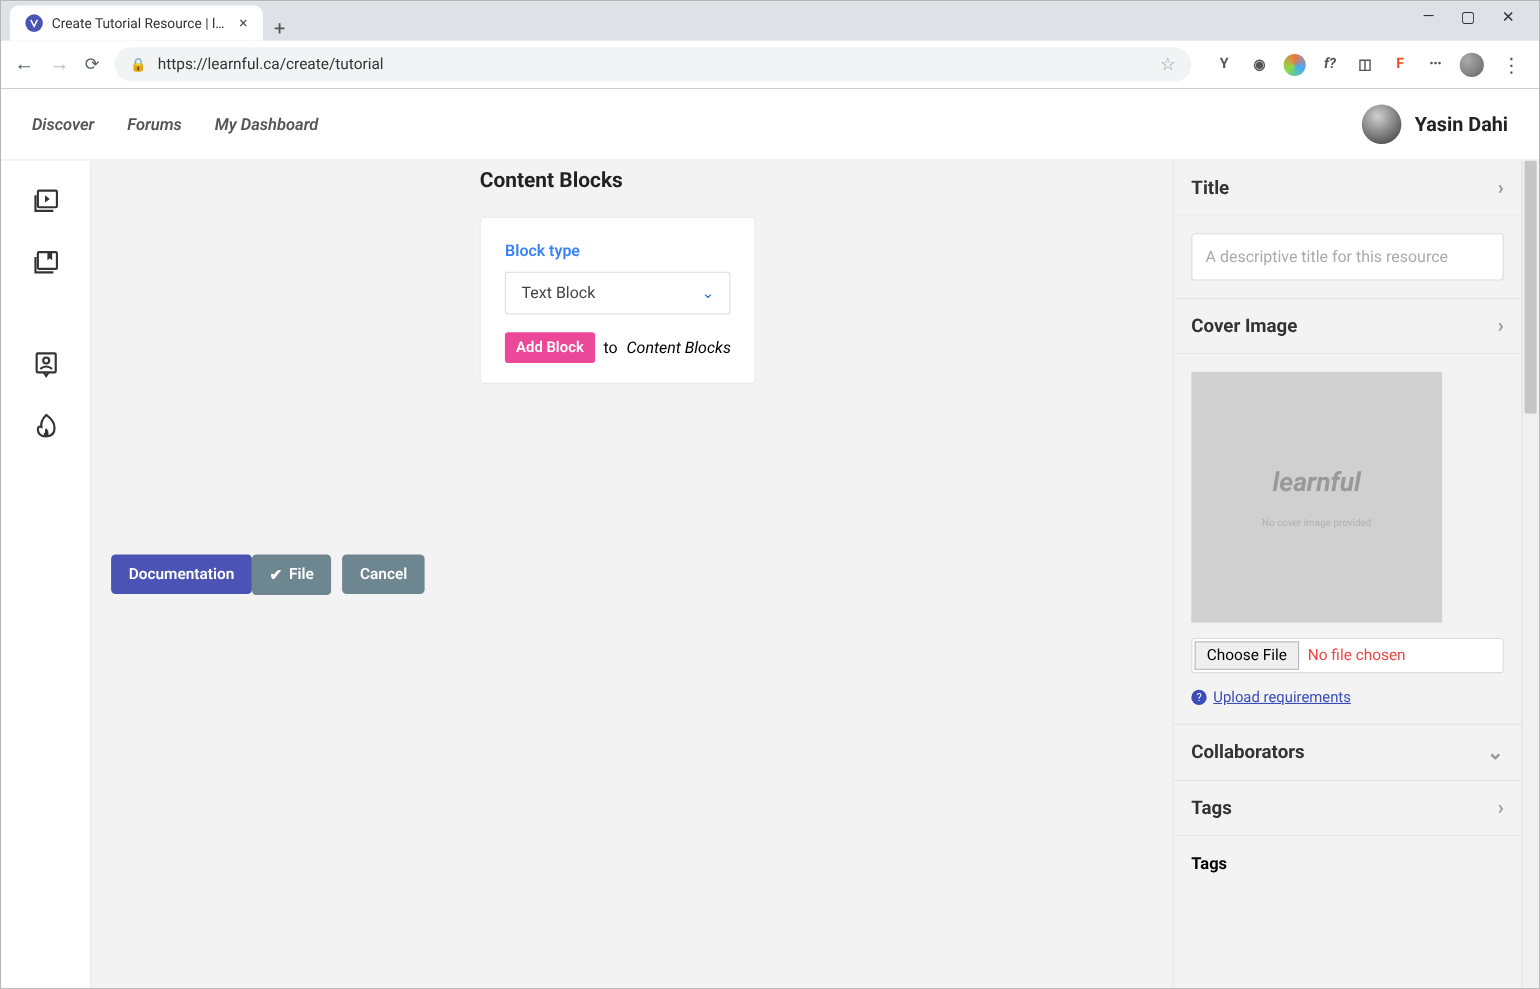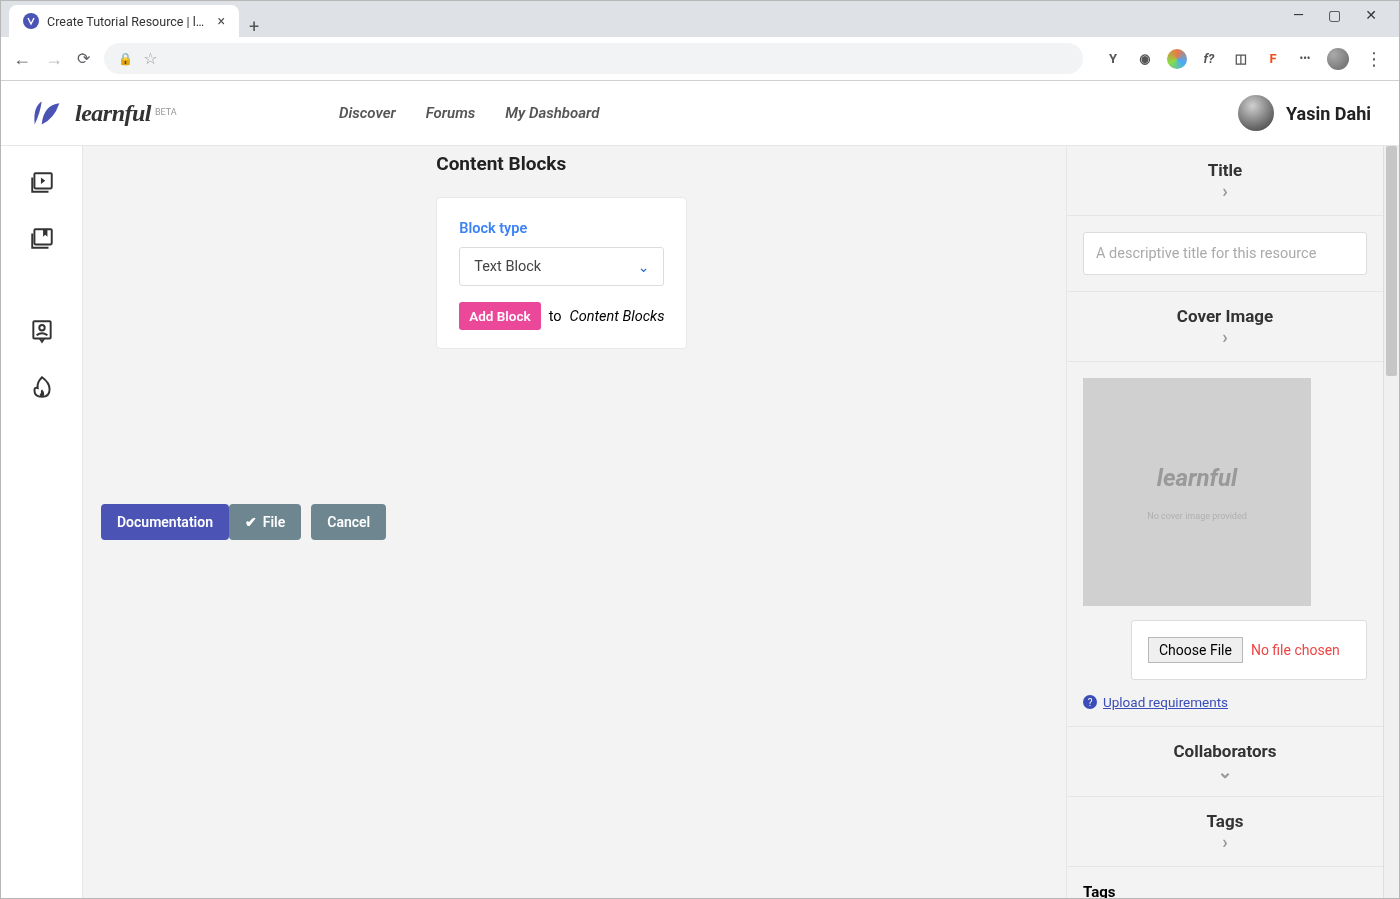--- a/index.html
+++ b/index.html
@@ -64,30 +64,30 @@
 .section-title { font-size: 19px; font-weight: 700; color: #222; margin-bottom: 22px; }
 .card { background: #fff; border: 1px solid #e8e8e8; border-radius: 4px; padding: 22px 22px 18px; }
 .field-label { color: #3b82f6; font-size: 14.5px; font-weight: 600; margin-bottom: 10px; }
 .select { display: flex; align-items: center; justify-content: space-between; border: 1px solid #dcdcdc; border-radius: 3px; padding: 10px 14px; font-size: 14.5px; color: #444; background: #fff; }
 .chev { color: #2a6fc9; font-size: 14px; }
 .add-row { display: flex; align-items: center; gap: 8px; margin-top: 16px; font-size: 14.5px; }
 .add-block-btn { background: #ec4899; color: #fff; border-radius: 3px; padding: 6px 10px; font-size: 13.5px; font-weight: 600; border: none; }
 .italic { font-style: italic; }
 
 .right-col { width: 317px; background: #f3f3f3; border-left: 1px solid #e6e6e6; overflow-y: auto; }
-.panel-head { display: flex; align-items: center; justify-content: space-between; padding: 14px 16px; font-size: 17px; font-weight: 700; color: #333; border-bottom: 1px solid #e6e6e6; flex-direction: column; }
+.panel-head { display: flex; align-items: center; justify-content: space-between; padding: 14px 16px; font-size: 17px; font-weight: 700; color: #333; border-bottom: 1px solid #e6e6e6; }
 .panel-head .chev2 { color: #999; font-size: 18px; }
 .panel-body { padding: 16px; border-bottom: 1px solid #e6e6e6; background: #f3f3f3; }
 .panel-body.nopad-b { border-bottom: none; }
 .input { width: 100%; border: 1px solid #dcdcdc; border-radius: 3px; padding: 12px 12px; font-size: 14.5px; color: #333; background: #fff; }
 .input::placeholder { color: #aaa; }
 .cover-placeholder { width: 228px; height: 228px; background: #d0d0d0; display: flex; flex-direction: column; align-items: center; justify-content: center; color: #999; font-style: italic; font-family: Georgia, serif; }
 .cover-placeholder .lg { font-size: 24px; font-weight: 700; }
 .cover-placeholder .sm { font-size: 9px; font-style: normal; margin-top: 19px; color: #b0b0b0; text-align: right; }
-.file-row { margin-top: 14px; background: #fff; border: 1px solid #dcdcdc; border-radius: 3px; padding: 16px; display: flex; align-items: center; gap: 8px; font-size: 14px; margin-left: 48px; }
+.file-row { margin-top: 14px; background: #fff; border: 1px solid #dcdcdc; border-radius: 3px; padding: 2px; display: flex; align-items: center; gap: 8px; font-size: 14px; }
 .choose-btn { background: #efefef; border: 1px solid #b8b8b8; padding: 4px 10px; font-size: 14px; }
 .file-status { color: #ef4444; text-align: center; }
 .upload-link { margin-top: 14px; display: inline-flex; align-items: center; gap: 6px; font-size: 13.5px; color: #3a4db8; }
 .help-ic { width: 14px; height: 14px; border-radius: 50%; background: #3a4db8; color: #fff; font-size: 10px; display: inline-flex; align-items: center; justify-content: center; }
 
 .scroll-strip { width: 16px; background: #f0f0f0; border-left: 1px solid #dedede; position: relative; }
 .scroll-thumb { position: absolute; top: 0; left: 2px; right: 2px; height: 230px; background: #c6c6c6; border-radius: 2px; }
 .right-wrap { display: flex; }
 </style>
 </head>
@@ -114,45 +114,39 @@
       </div>
     </div>
     <div class="addr-bar">
       <div class="nav-icons">
         <span class="nav-arrow">←</span>
         <span class="nav-arrow disabled">→</span>
         <span class="reload">⟳</span>
       </div>
       <div class="url-field">
         <span class="lock-icon">🔒</span>
+        <span class="url-text">https://learnful.ca/create/tutorial</span>
         <span class="star-icon">☆</span>
       </div>
       <div class="ext-icons">
         <span class="ext-ic">Y</span>
         <span class="ext-ic">◉</span>
         <span class="ext-ic circle" style="background:conic-gradient(#e74,#4af,#8d4,#e74);"></span>
         <span class="ext-ic" style="font-style:italic;">f?</span>
         <span class="ext-ic">◫</span>
         <span class="ext-ic" style="color:#f24e1e;">F</span>
         <span class="ext-ic" style="font-size:10px;">•••</span>
         <span class="avatar-sm"></span>
         <span class="menu-dots">⋮</span>
       </div>
     </div>
   </div>
 
   <div class="app">
     <div class="app-header">
-      <div class="brand">
-        <svg class="brand-logo" viewBox="0 0 40 34">
-          <path d="M6 30 Q4 10 14 4 Q12 18 6 30 Z" fill="#4b54b4"></path>
-          <path d="M14 30 Q16 8 34 6 Q28 24 14 30 Z" fill="#4b54b4"></path>
-        </svg>
-        <span><span class="brand-name">learnful</span> <span class="beta">BETA</span></span>
-      </div>
       <nav class="main-nav">
         <a href="#">Discover</a>
         <a href="#">Forums</a>
         <a href="#">My Dashboard</a>
       </nav>
       <div class="header-spacer"></div>
       <div class="user-block">
         <div class="user-avatar"></div>
         <span class="user-name">Yasin Dahi</span>
       </div>

